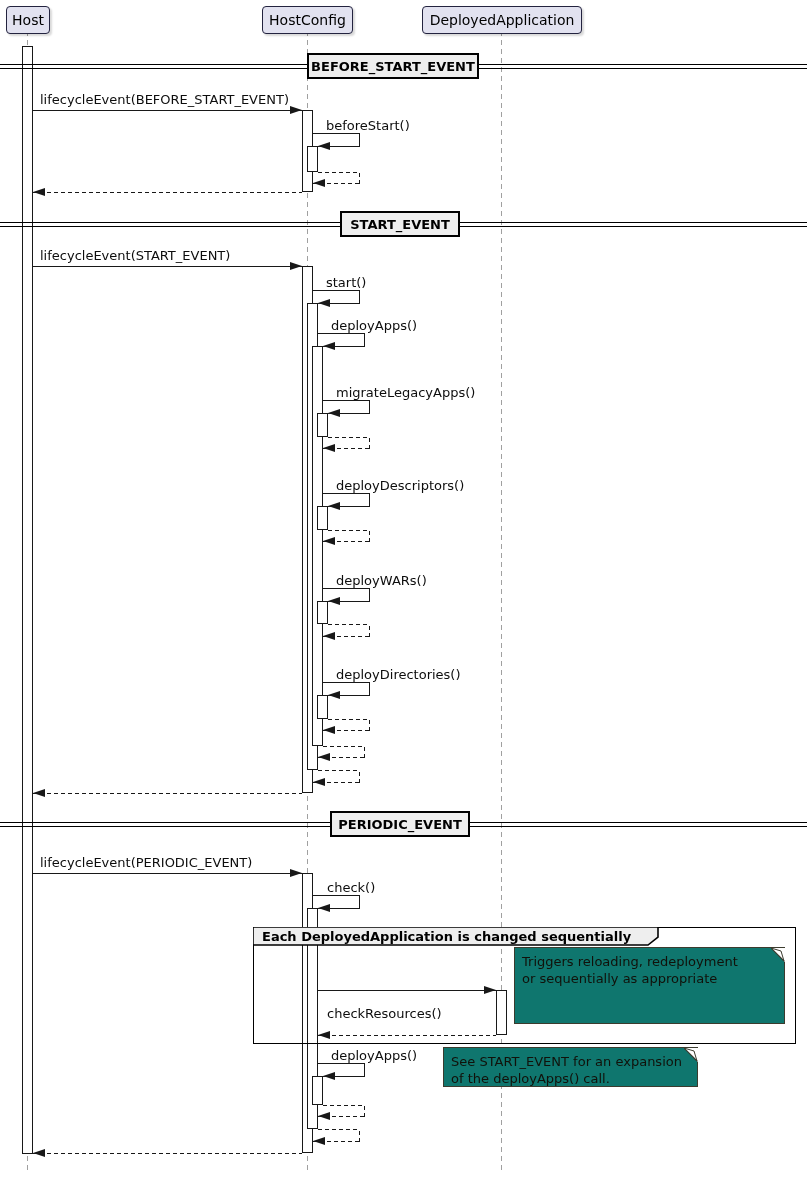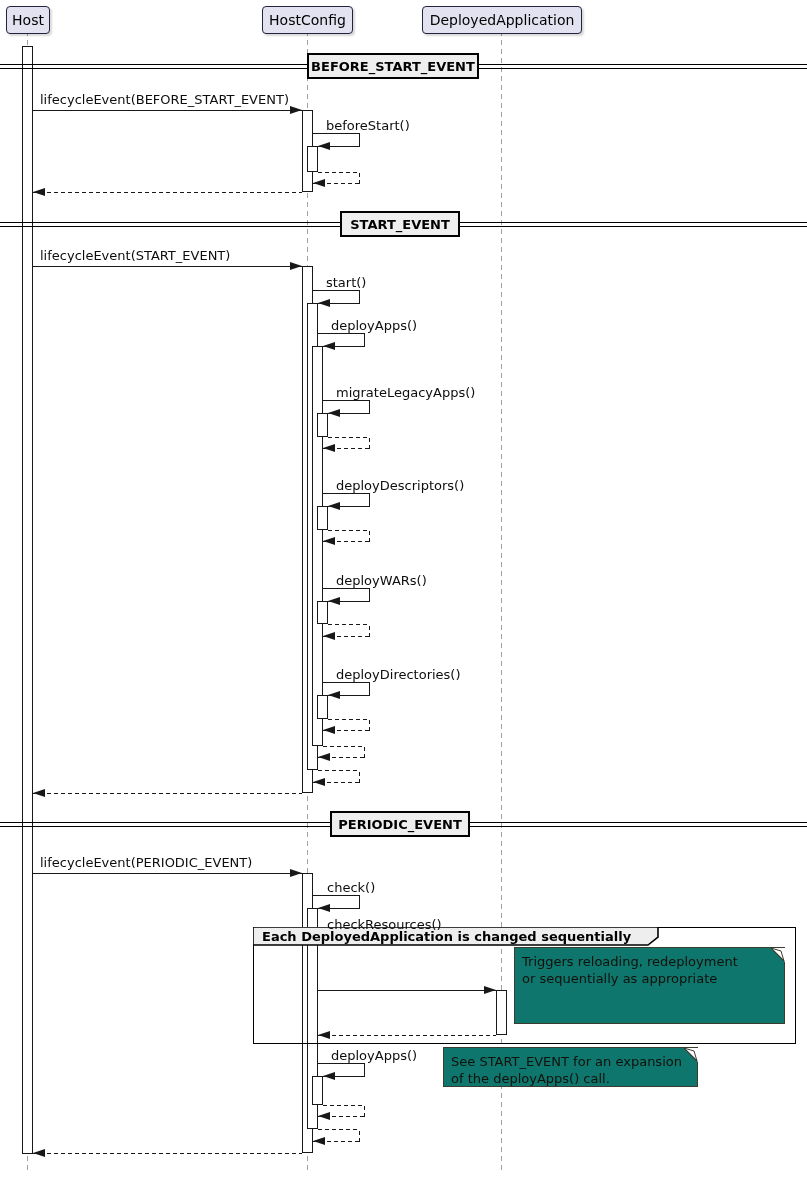--- a/index.html
+++ b/index.html
@@ -147,21 +147,21 @@
     <div class="lineh" style="left: 33px; top: 873px; width: 269px;"></div>
     <div class="arrow-r" style="left: 290px; top: 869px;"></div>
     <div class="msg-label" style="left: 40px; top: 855px;">lifecycleEvent(PERIODIC_EVENT)</div>
     <div class="lineh" style="left: 313px; top: 895px; width: 46px;"></div>
     <div class="linev" style="left: 359px; top: 895px; height: 14px;"></div>
     <div class="lineh" style="left: 318px; top: 908px; width: 41px;"></div>
     <div class="arrow-l" style="left: 318px; top: 904px;"></div>
     <div class="msg-label" style="left: 327px; top: 880px;">check()</div>
     <div class="lineh" style="left: 318px; top: 990px; width: 178px;"></div>
     <div class="arrow-r" style="left: 484px; top: 986px;"></div>
-    <div class="msg-label" style="left: 327px; top: 917px;">checkResources()</div>
+    <div class="msg-label" style="left: 327px; top: 1006px;">checkResources()</div>
     <div class="dashh" style="left: 318px; top: 1035px; width: 178px;"></div>
     <div class="arrow-l" style="left: 318px; top: 1031px;"></div>
     <div class="lineh" style="left: 318px; top: 1063px; width: 46px;"></div>
     <div class="linev" style="left: 364px; top: 1063px; height: 14px;"></div>
     <div class="lineh" style="left: 323px; top: 1076px; width: 41px;"></div>
     <div class="arrow-l" style="left: 323px; top: 1072px;"></div>
     <div class="msg-label" style="left: 331px; top: 1048px;">deployApps()</div>
     <div class="dashh" style="left: 323px; top: 1105px; width: 41px;"></div>
     <div class="dashv" style="left: 364px; top: 1105px; height: 12px;"></div>
     <div class="dashh" style="left: 318px; top: 1116px; width: 46px;"></div>

